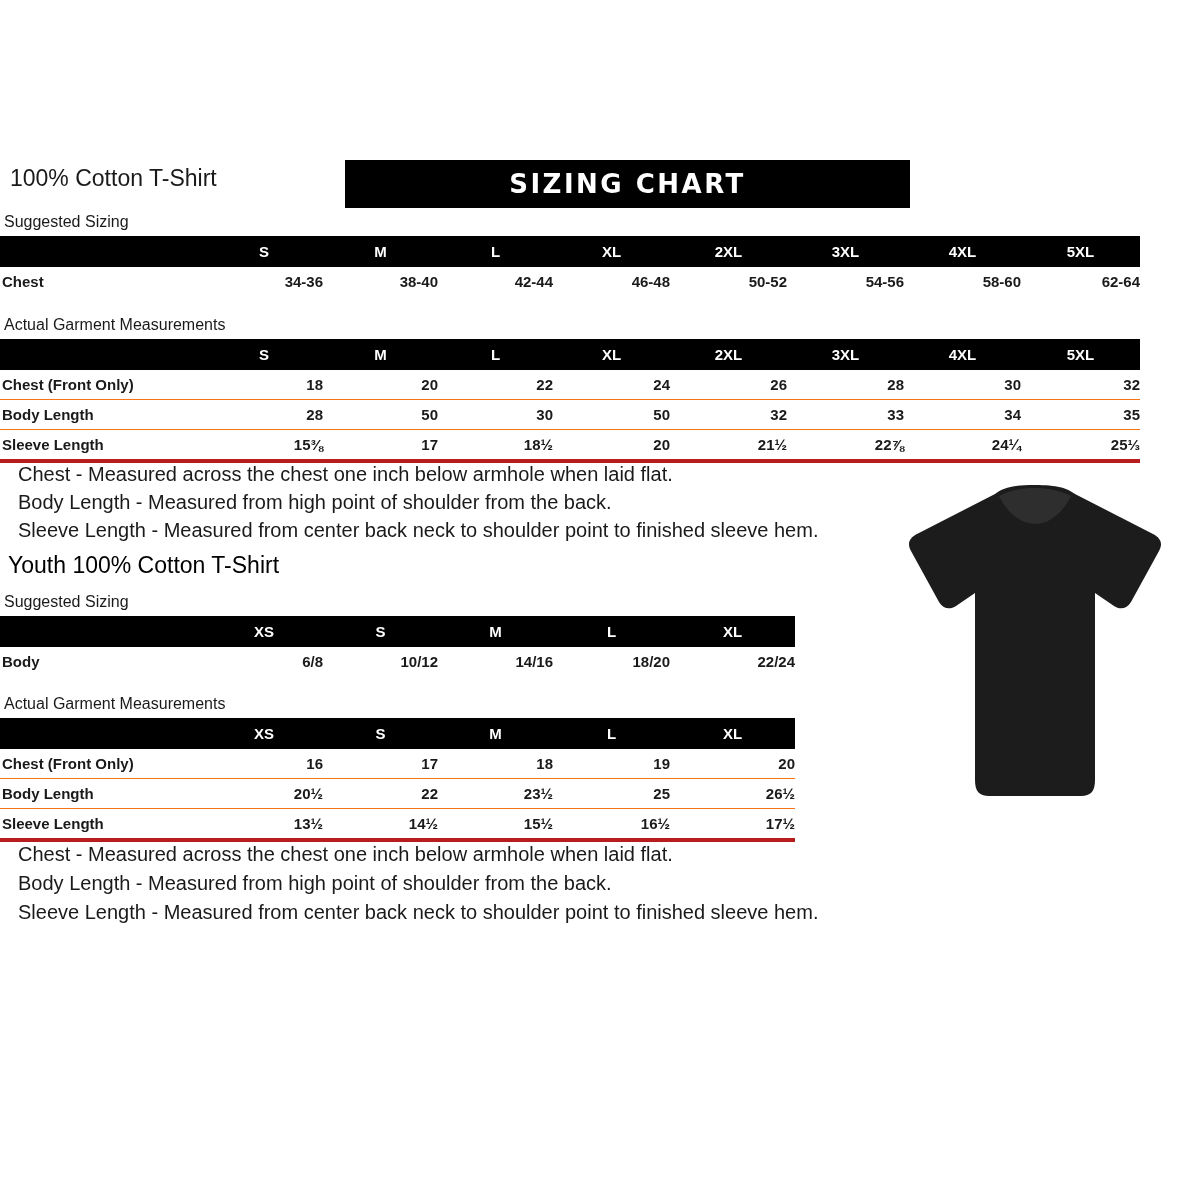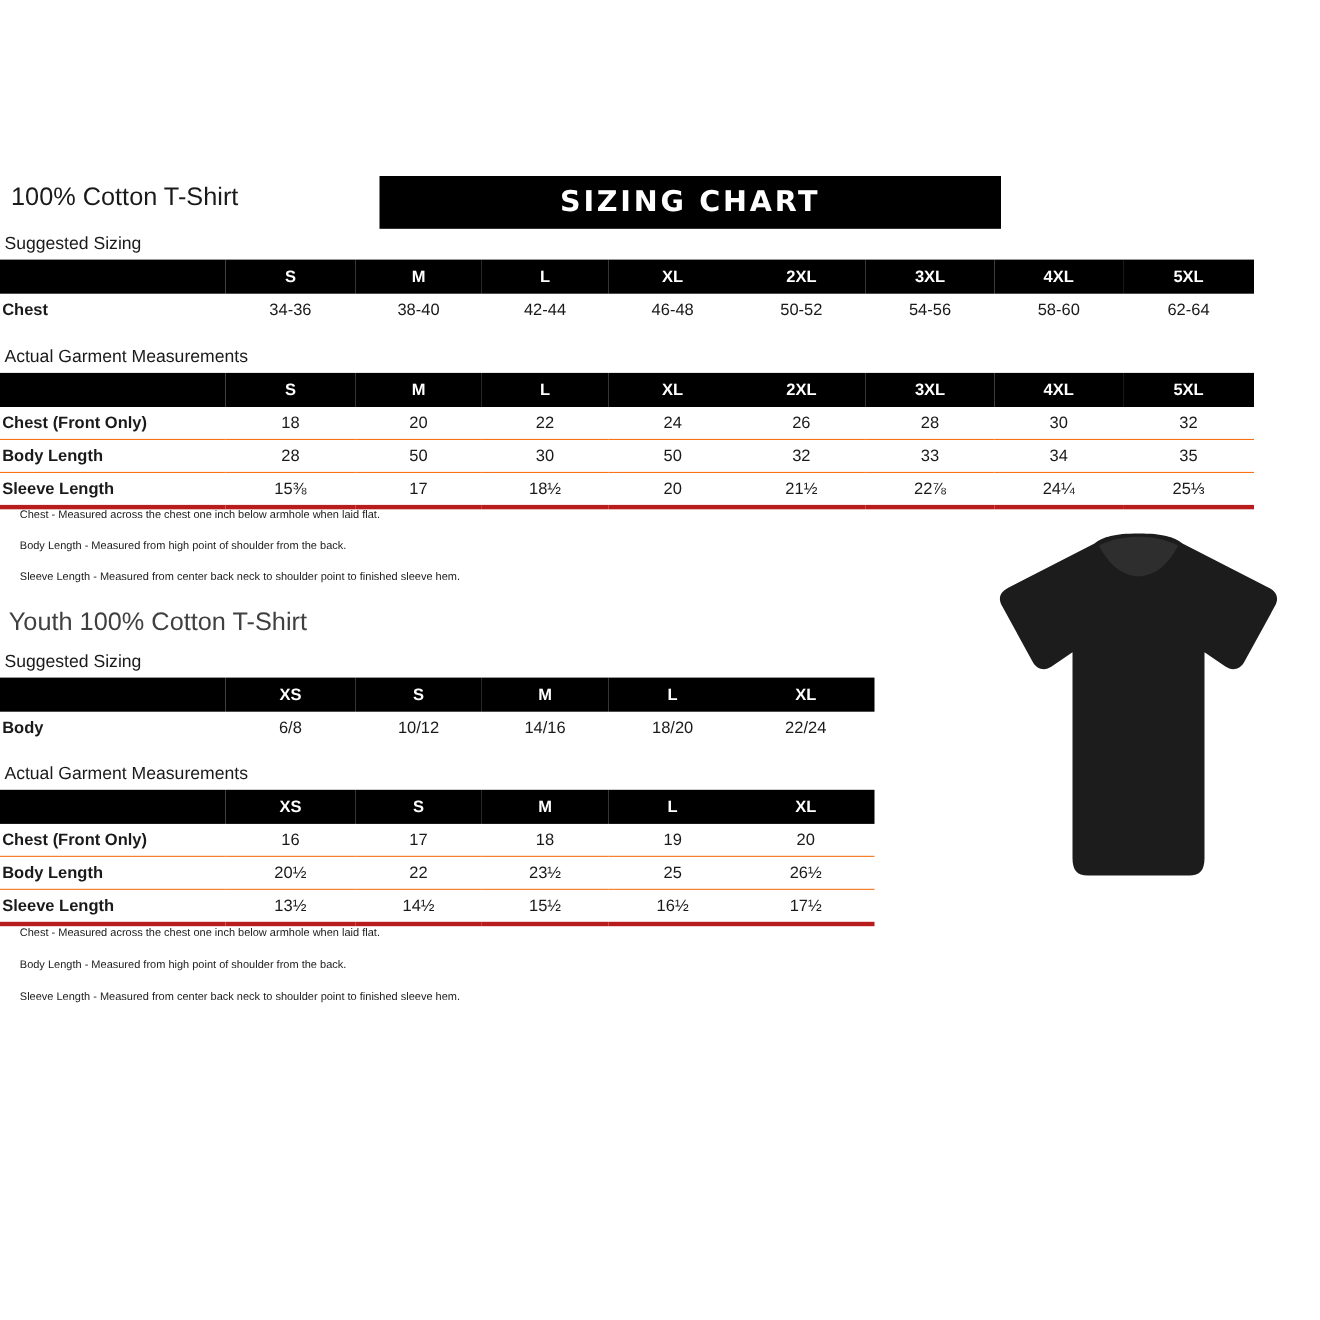--- a/index.html
+++ b/index.html
@@ -90,50 +90,51 @@
     color: #ffffff;
     font-weight: bold;
     font-size: 15px;
     text-align: center;
     height: 31px;
   }
   table.sz thead th.rowhead {
     text-align: left;
   }
   table.sz tbody td {
-    text-align: center;
+    text-align: right;
+    font-weight: bold;
   }
   table.sz tbody td.rowhead {
     text-align: left;
     font-weight: bold;
     padding-left: 2px;
   }
   table.sz.bordered tbody tr {
     border-bottom: 1px solid #f97316;
   }
   table.sz.bordered tbody tr:last-child {
     border-bottom: 4px solid #b91c1c;
   }
 
   
   .note {
     position: absolute;
-    font-size: 10px;
+    font-size: 20px;
     color: #1a1a1a;
     white-space: nowrap;
   }
 
   
   .youth-title {
     position: absolute;
     left: 8px;
     top: 552px;
     font-size: 23px;
     font-weight: 400;
-    color: #404040;
+    color: #000000;
     white-space: nowrap;
   }
 
   
   .shirt-wrap {
     position: absolute;
     left: 895px;
     top: 480px;
     width: 280px;
     height: 330px;

